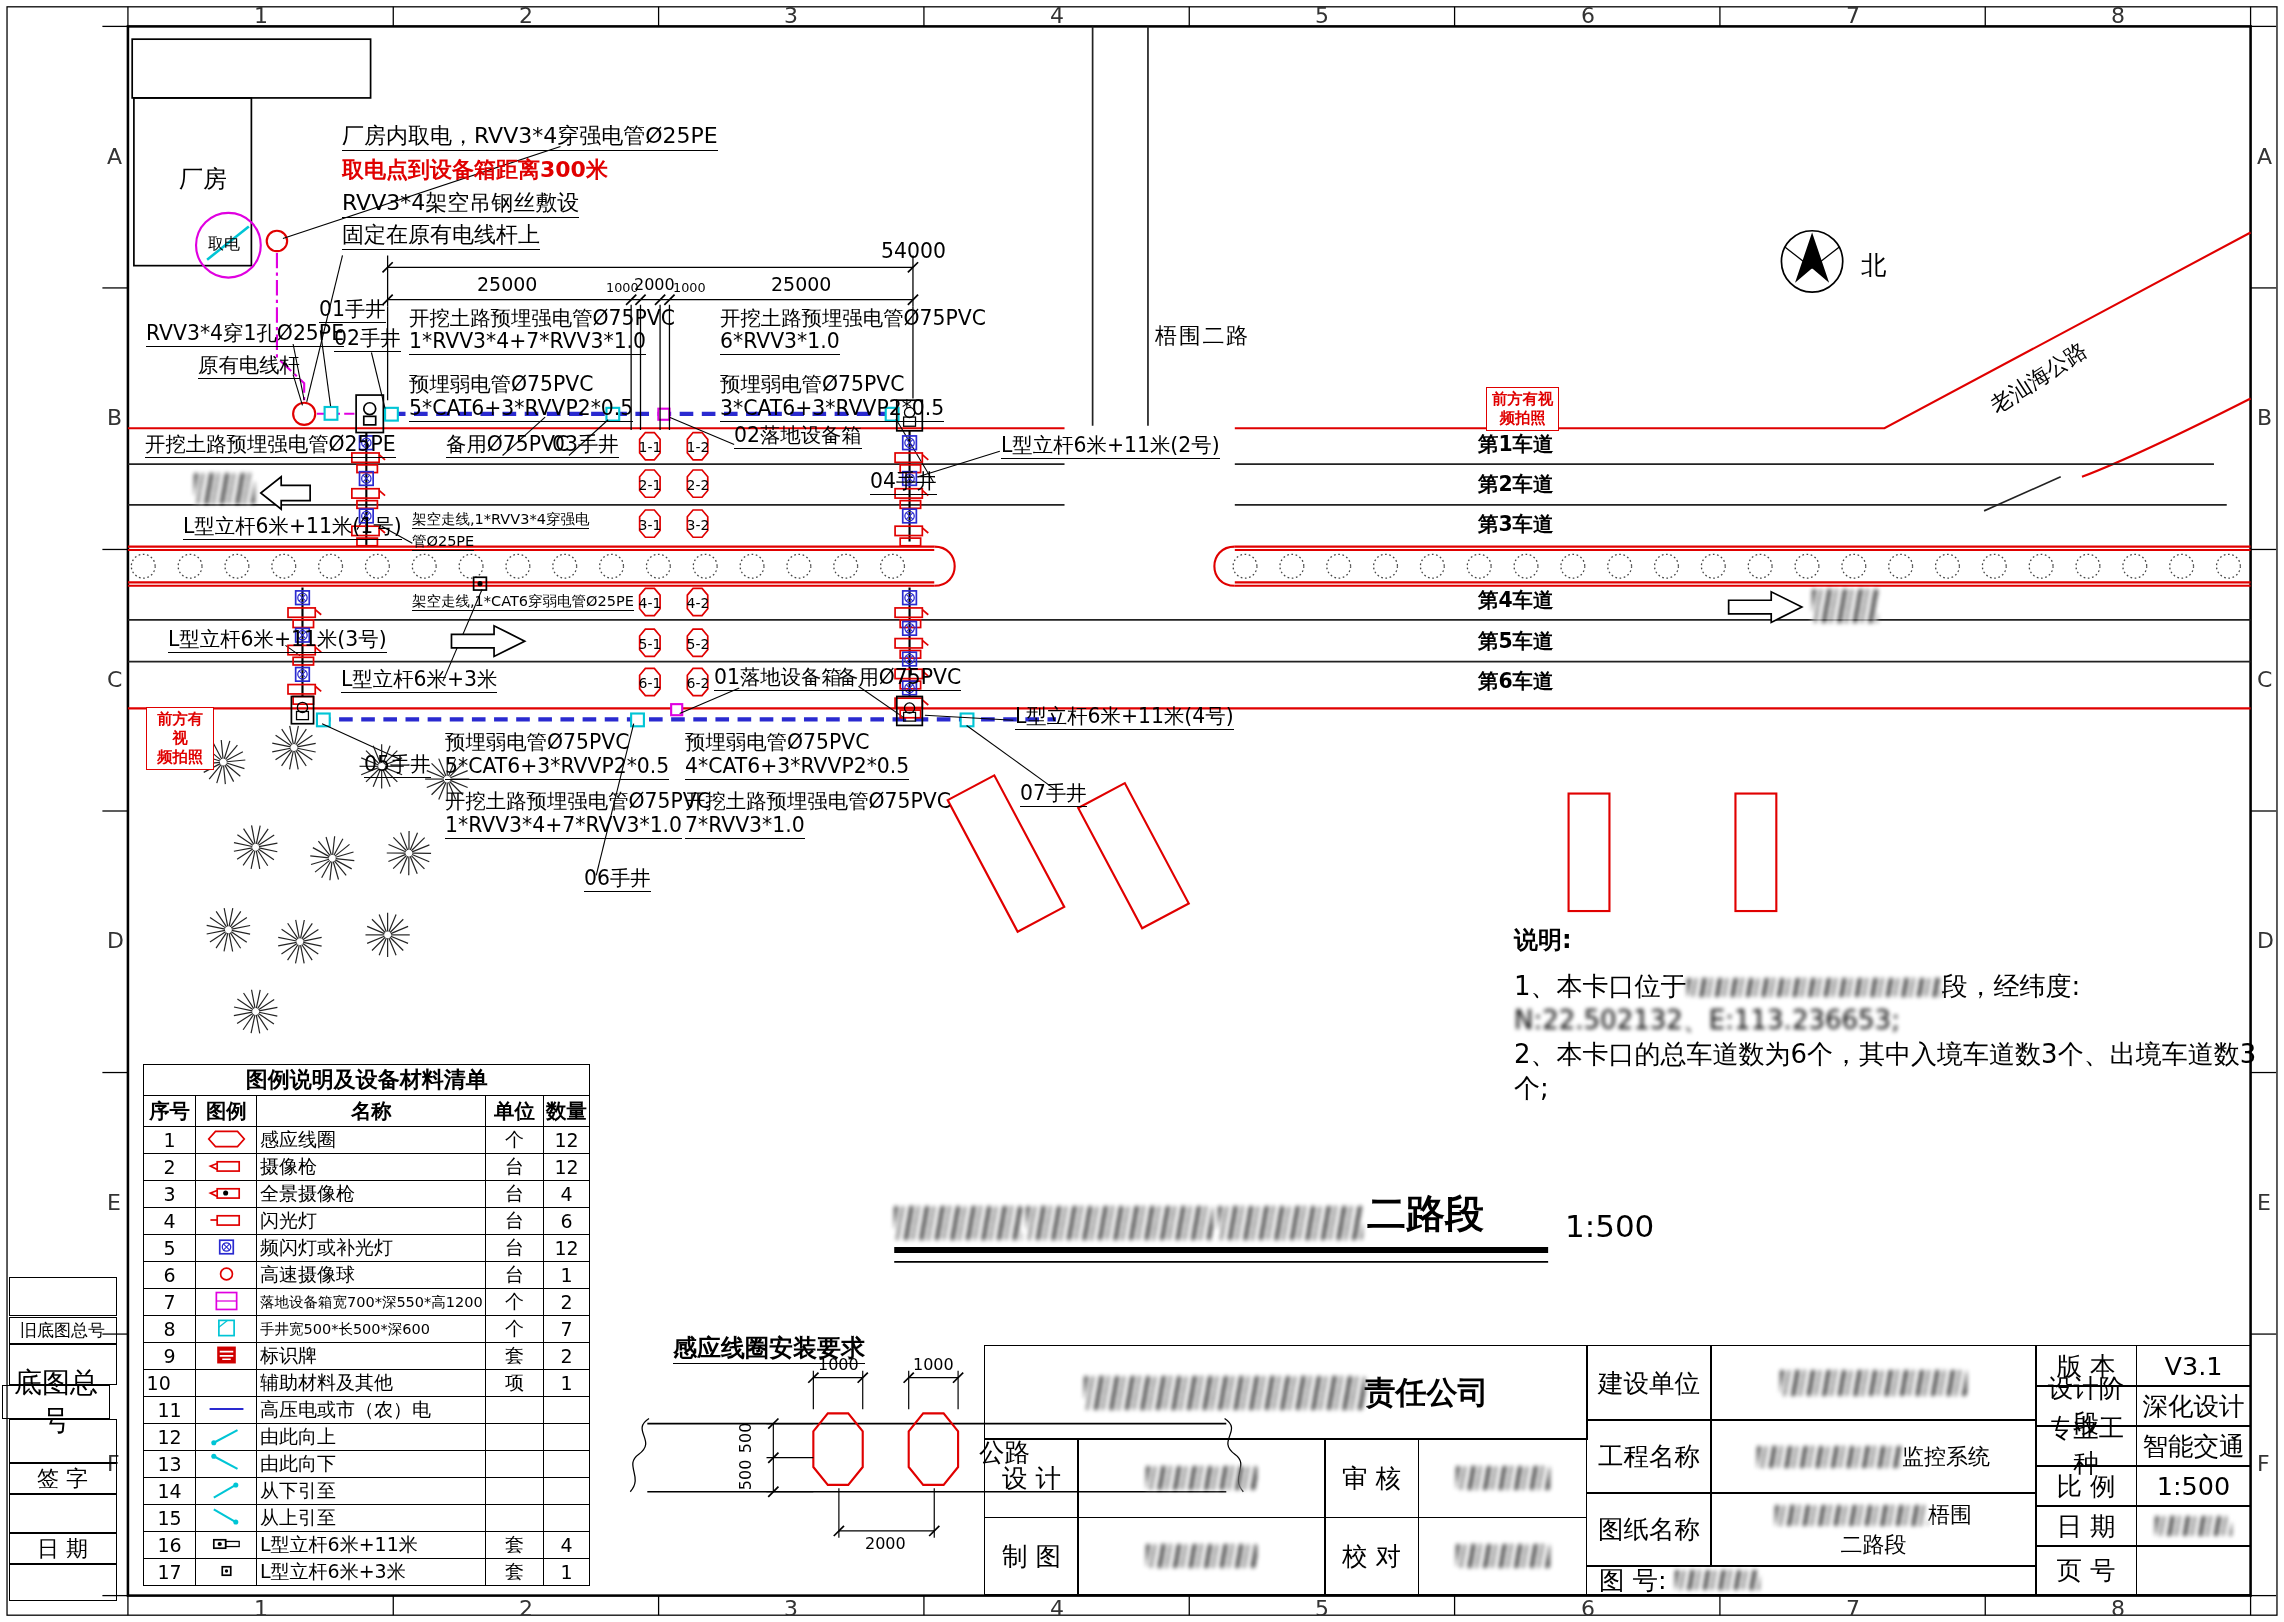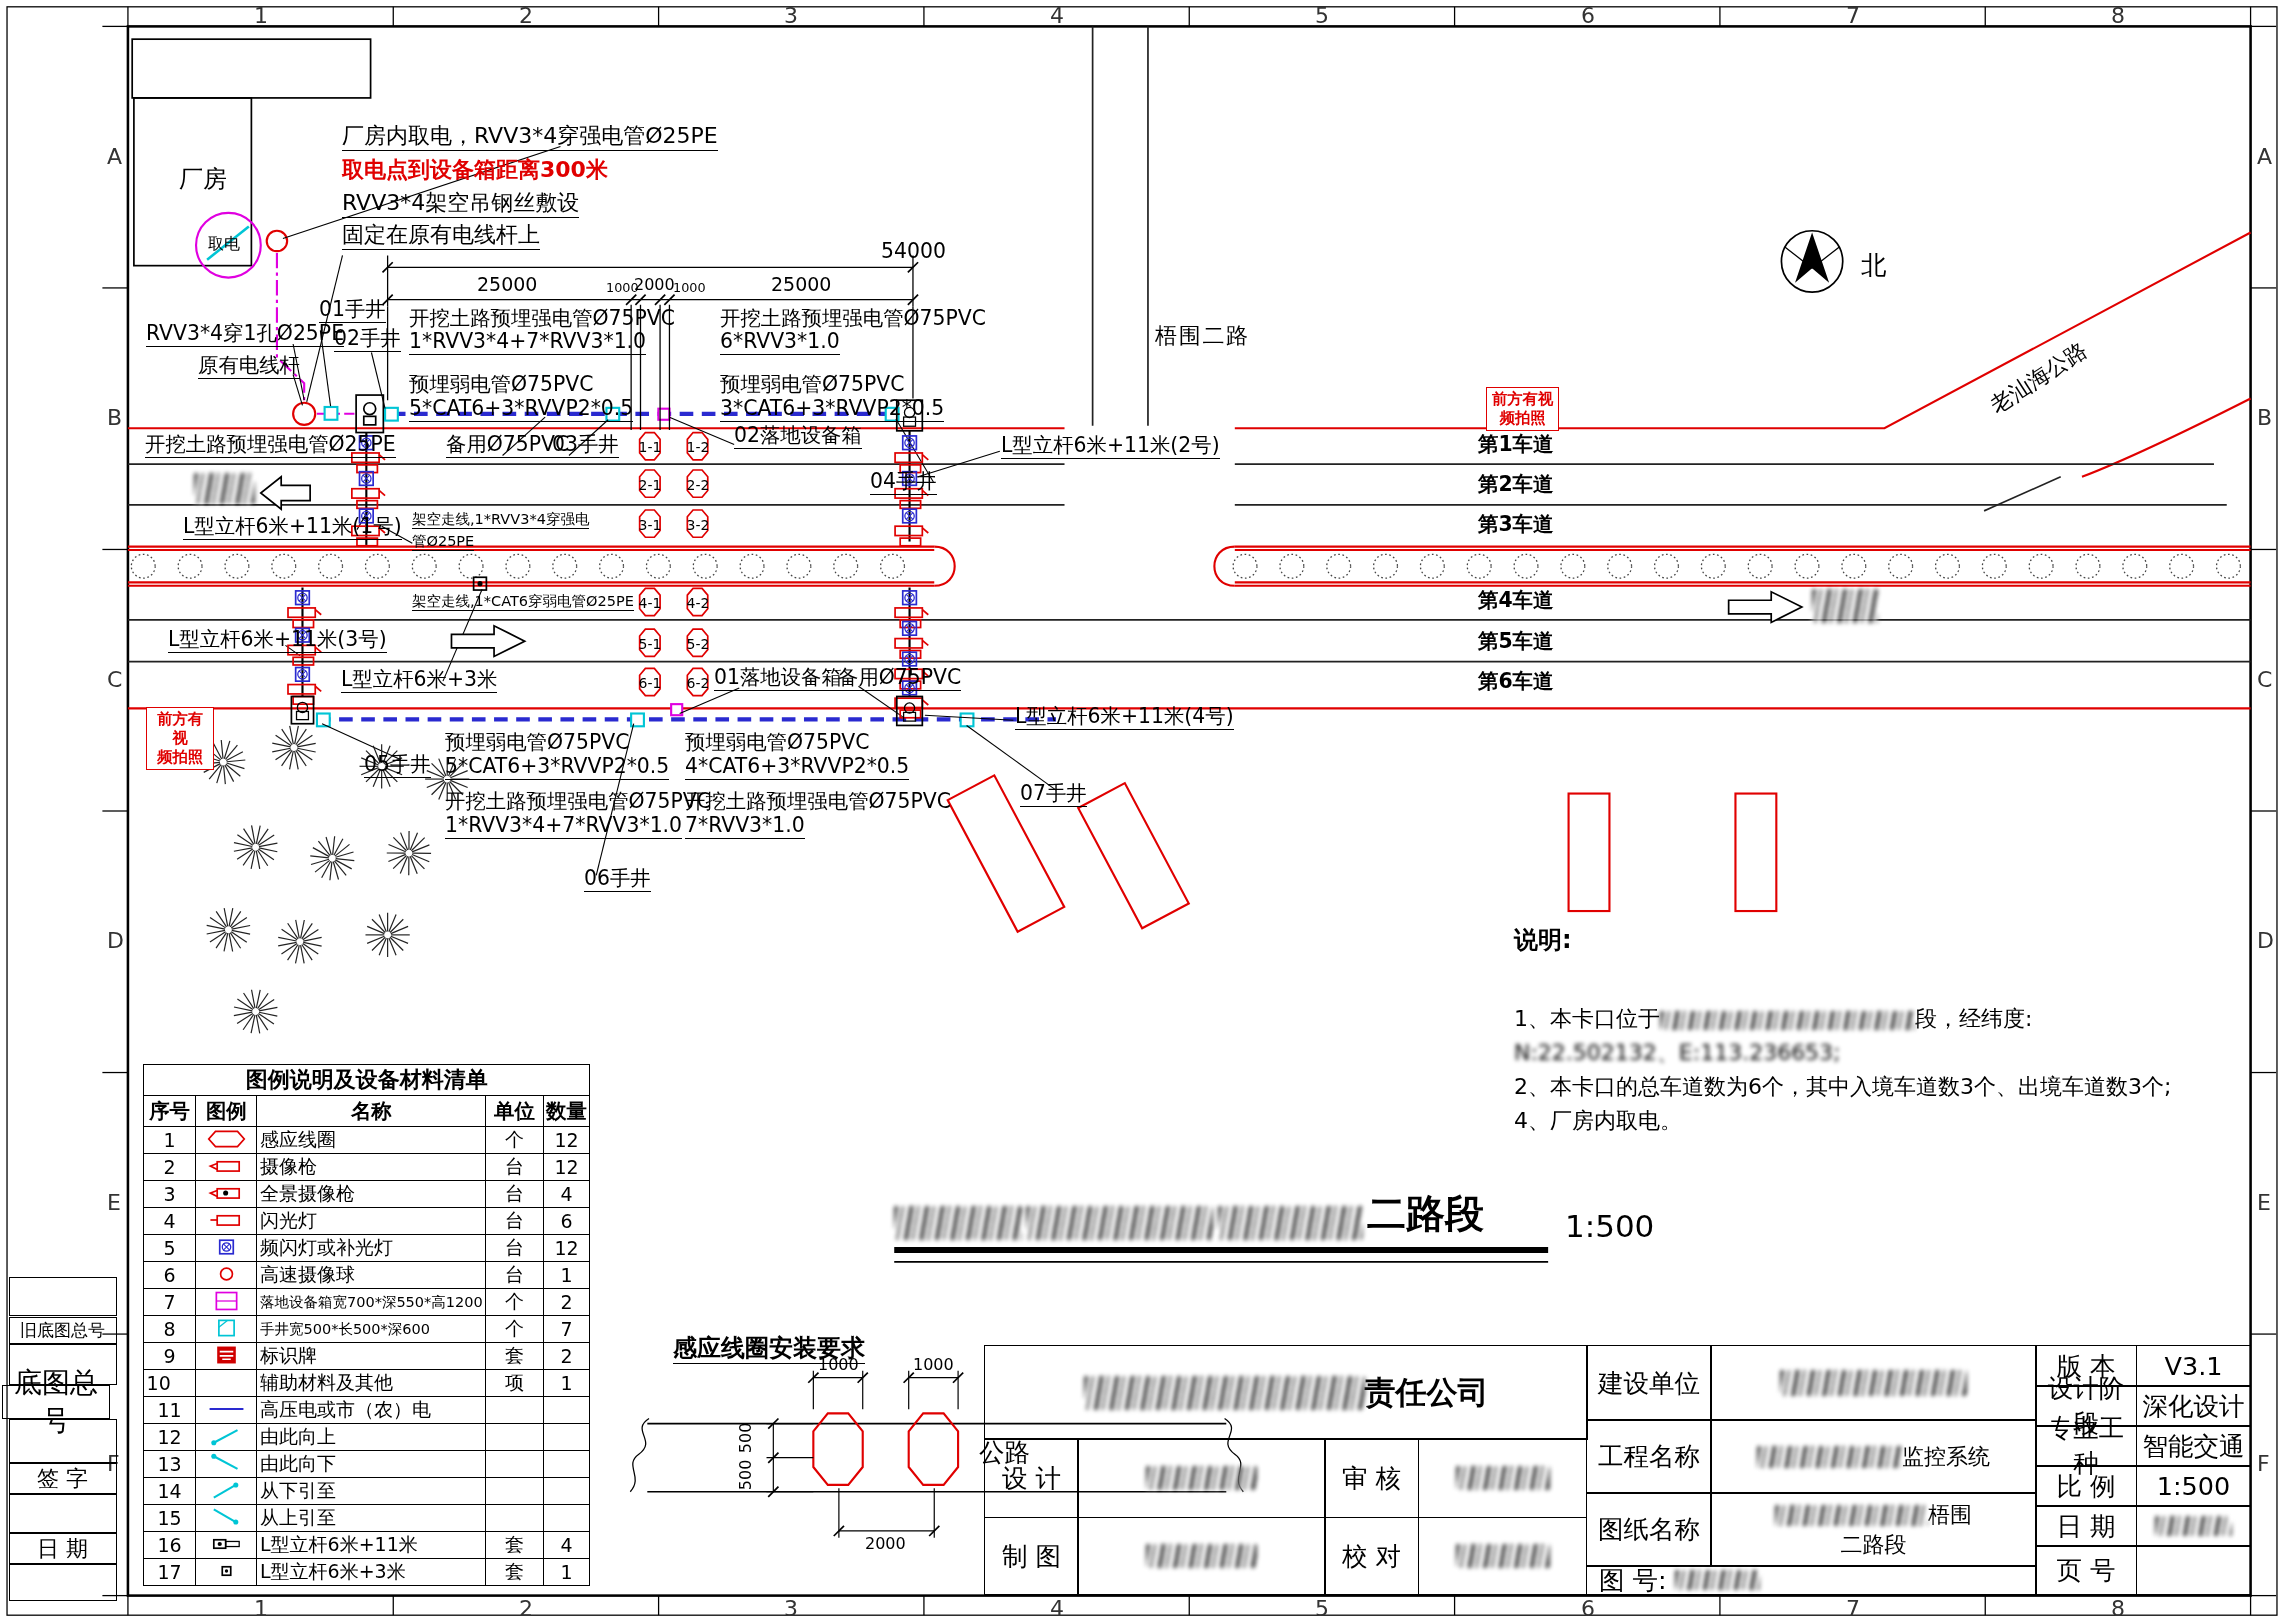--- a/index.html
+++ b/index.html
@@ -638,25 +638,24 @@
   <div class="lbl f24 u" style="left:584px;top:867px">06手井</div>
   <div class="lbl f24 u" style="left:1020px;top:782px">07手井</div>
 
   <div class="lbl f30" style="left:1861px;top:251px">北</div>
   <div class="lbl f26" style="left:1984px;top:366px;transform:rotate(-33deg)">老汕海公路</div>
 
   <div class="lbl" style="left:194px;top:473px"><span class="smudge" style="width:61px;height:31px"></span></div>
   <div class="lbl" style="left:1812px;top:589px"><span class="smudge" style="width:66px;height:34px"></span></div>
 
   <div class="lbl f28 b" style="left:1514px;top:927px">说明:</div>
-  <div id="notes" style="position:absolute;left:1514px;top:1002px;width:749px;font-size:22px;line-height:34px">
+  <div id="notes" style="position:absolute;left:1514px;top:969px;width:749px;font-size:26px;line-height:34px">
       <div>1、本卡口位于<span class="smudge" style="width: 255px;"></span>段，经纬度:</div>
       <div class="halfblur">N:22.502132、E:113.236653;</div>
       <div>2、本卡口的总车道数为6个，其中入境车道数3个、出境车道数3个;</div>
-      <div>4、厂房内取电。</div>
     </div>
 
   <div class="lbl" style="left:894px;top:1192px">
     <span class="smudge" style="width:128px;height:34px"></span>
     <span class="smudge" style="width:187px;height:34px"></span>
     <span class="smudge" style="width:145px;height:34px"></span>
     <span class="f46 b">二路段</span>
   </div>
   <div class="lbl f36" style="left:1565px;top:1209px">1:500</div>
 

